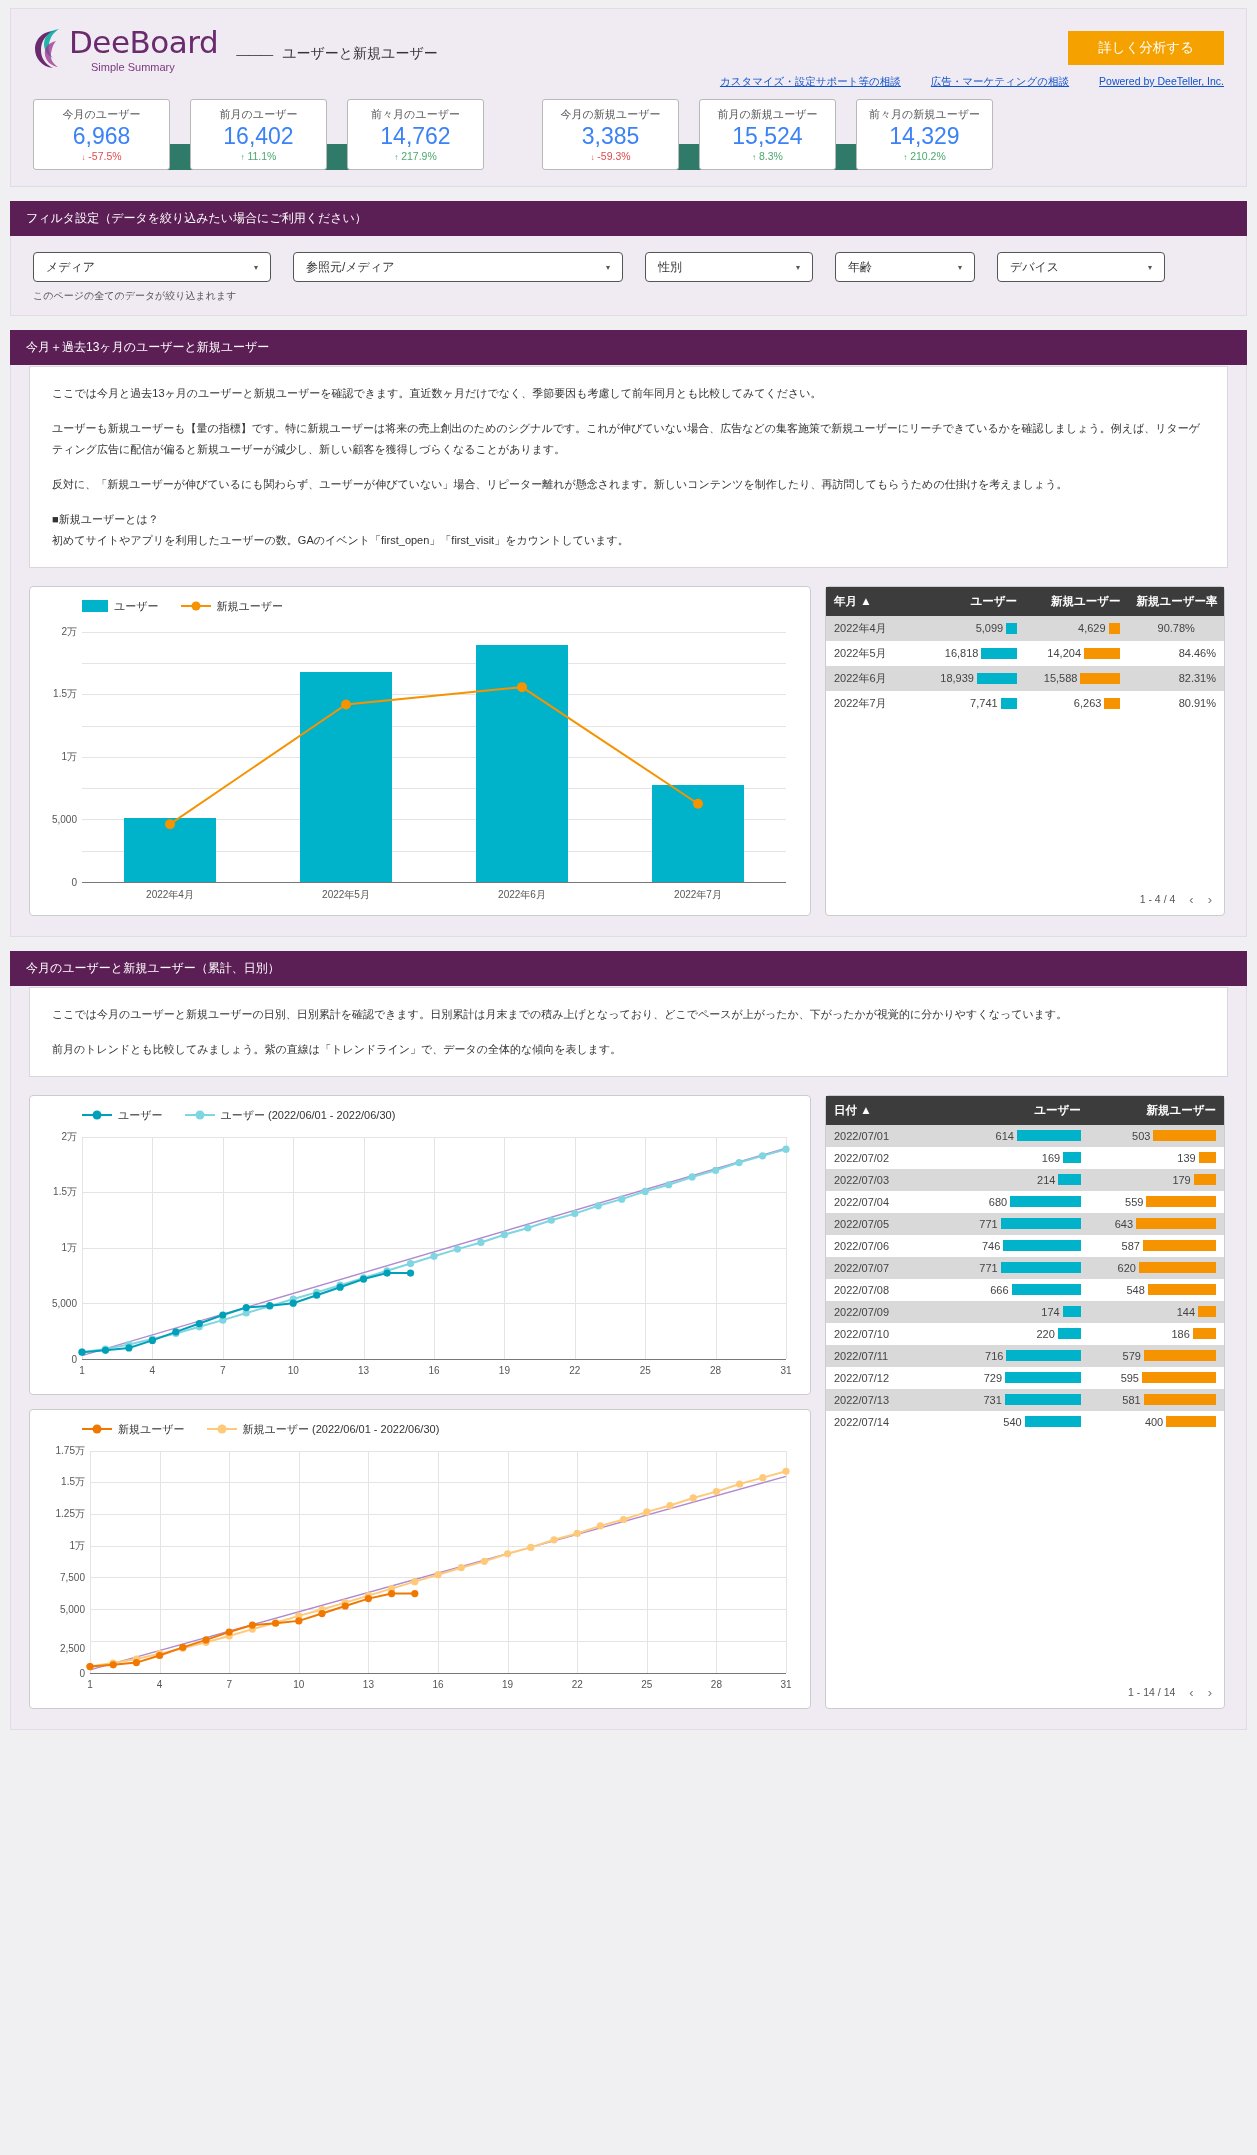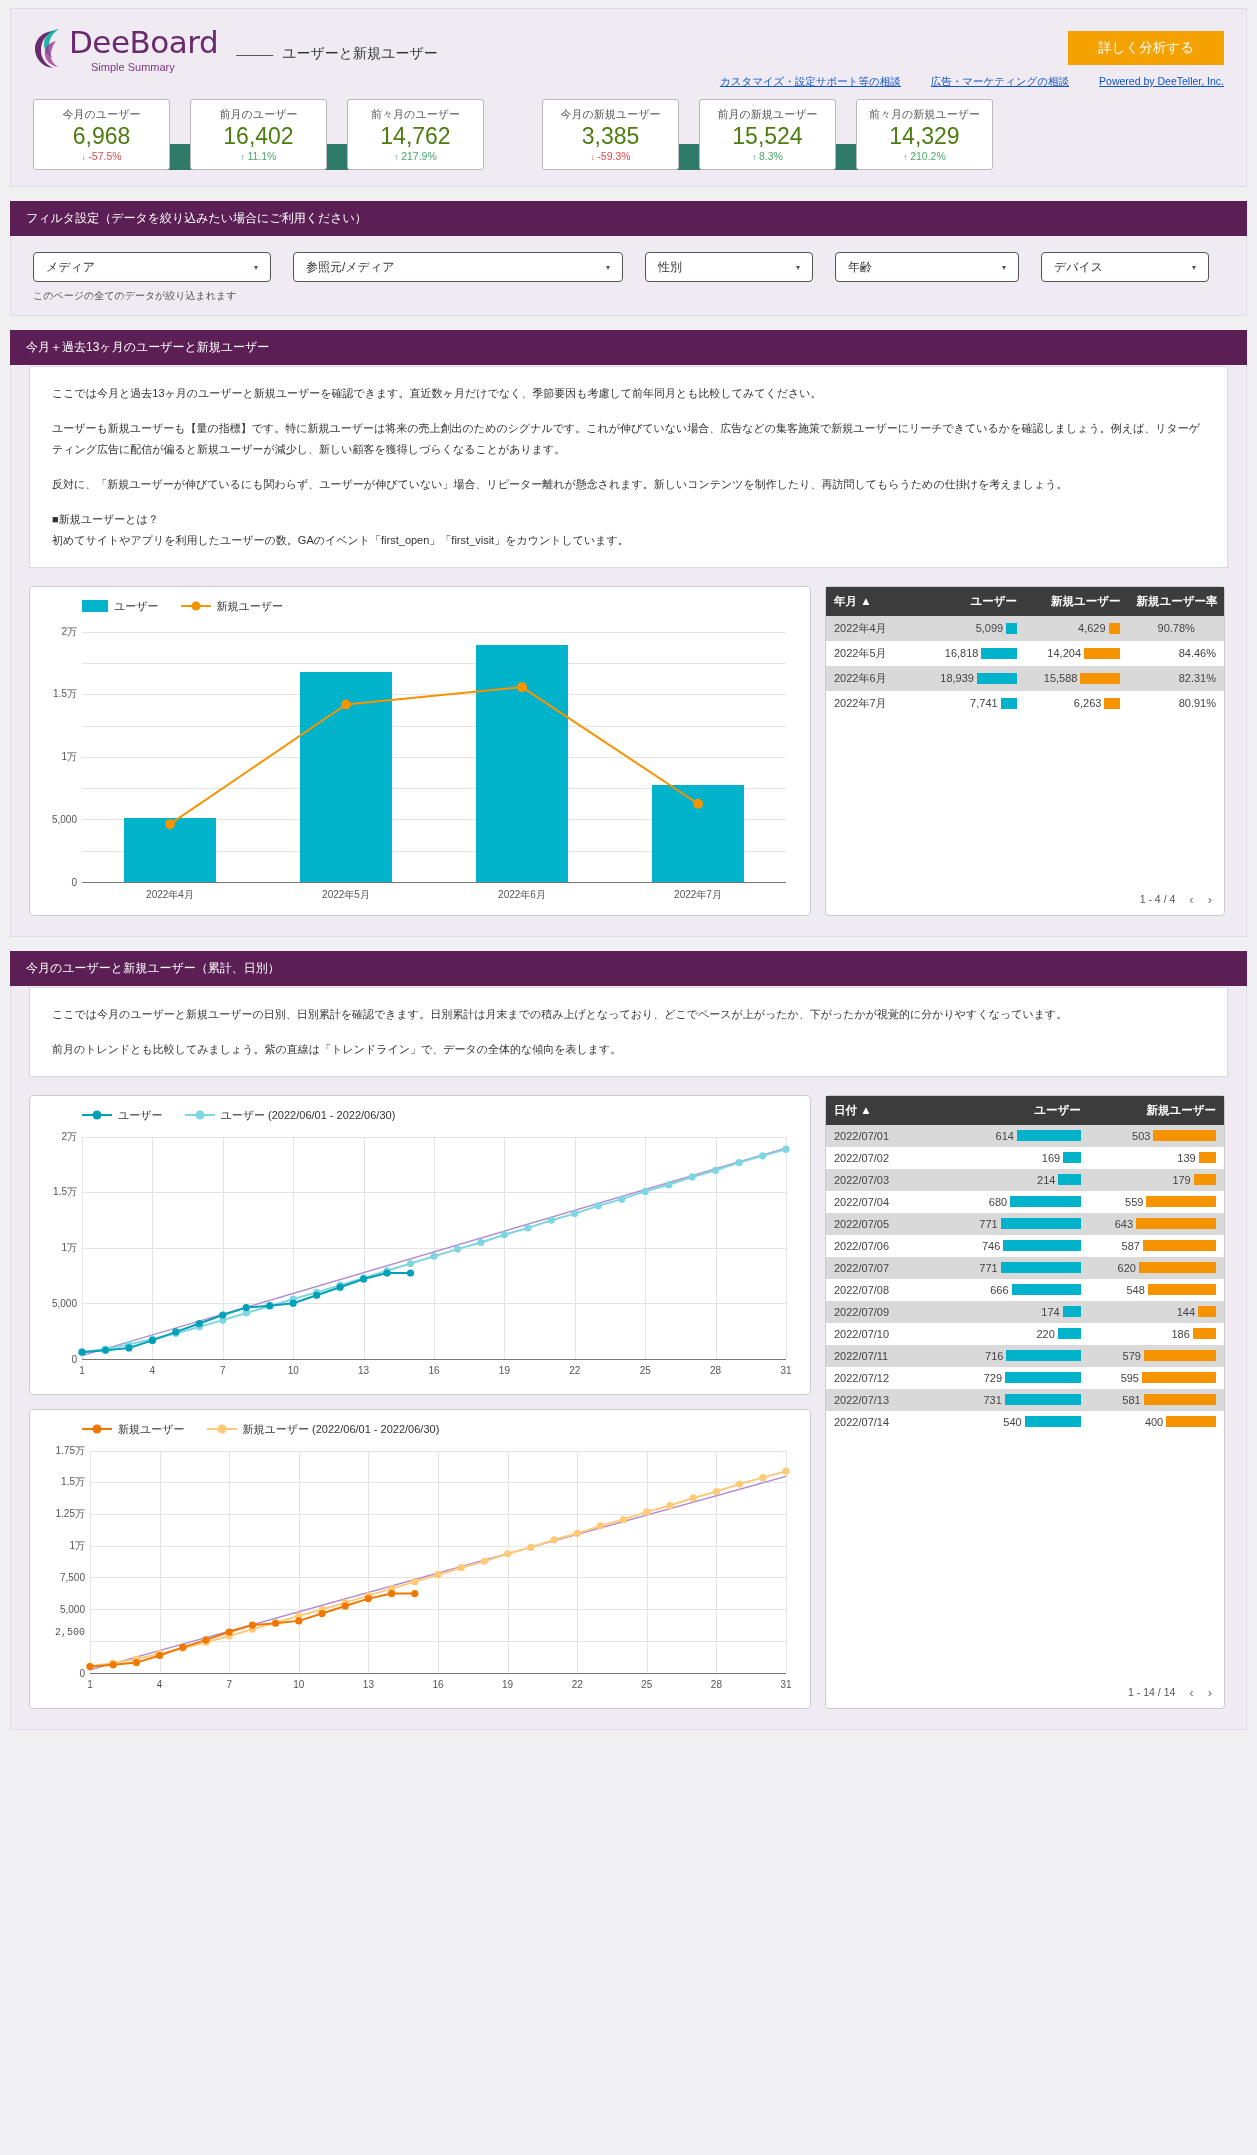--- a/index.html
+++ b/index.html
@@ -48,21 +48,21 @@
   
   .kpi-row { display: flex; margin-top: 26px; align-items: stretch; }
   .kpi-group { display: flex; }
   .kpi-spacer { width: 58px; }
   .kpi-card {
     background: #fff; border: 1px solid #b9b9b9; border-radius: 3px;
     width: 137px; padding: 7px 4px 7px 4px; text-align: center;
     position: relative; z-index: 2;
   }
   .kpi-label { font-size: 11px; color: #555; margin-bottom: 1px; }
-  .kpi-value { font-size: 23px; color: #4d7c0f; line-height: 1.15; font-weight: 400; }
+  .kpi-value { font-size: 23px; color: #3b82f6; line-height: 1.15; font-weight: 400; }
   .kpi-delta { font-size: 10.5px; margin-top: 1px; }
   .kpi-delta.up { color: #4aa96c; }
   .kpi-delta.down { color: #e04b4b; }
   .kpi-arrow { font-size: 8px; }
   .kpi-connector {
     width: 26px; background: #2f7a68; align-self: flex-end; height: 26px;
     margin: 0 -3px; z-index: 1;
   }
 
   
@@ -77,21 +77,21 @@
     padding: 16px 22px 12px 22px;
   }
   .filter-row { display: flex; gap: 22px; }
   .select {
     background: #fff; border: 1px solid #555; border-radius: 4px;
     height: 30px; display: flex; align-items: center; justify-content: space-between;
     padding: 0 12px; font-size: 12px; color: #333; cursor: pointer;
   }
   .select .caret { font-size: 8px; color: #555; }
   .f1 { width: 238px; } .f2 { width: 330px; } .f3 { width: 168px; }
-  .f4 { width: 184px; } .f5 { width: 168px; }
+  .f4 { width: 140px; } .f5 { width: 168px; }
   .filter-note { font-size: 10px; color: #555; margin-top: 7px; }
 
   
   .content-panel {
     background: #f0eaf2; border: 1px solid #e2dae6; border-top: none;
     padding: 1px 18px 20px 18px;
   }
   .desc-box {
     background: #fff; border: 1px solid #d8d8d8; padding: 16px 22px;
     font-size: 11px; line-height: 1.9; color: #333;
@@ -535,21 +535,21 @@
               <span class="swatch-line" style="background:#ffc97a">
                   <span class="dot" style="background:#ffc97a"></span>
                 </span>
               <span>新規ユーザー (2022/06/01 - 2022/06/30)</span>
             </div>
           </div>
           <div class="plot" id="plot-cum-new" style="margin:14px 24px 0 60px; height:222px;">
               <div class="axisline" style="top: 222px;"></div>
               <div class="ylab" style="top: 222px;">0</div>
               <div class="gridline" style="top: 190.286px;"></div>
-              <div class="ylab" style="top: 181px; font-family: Liberation Mono, monospace;">2,500</div>
+              <div class="ylab" style="top: 197px;">2,500</div>
               <div class="gridline" style="top: 158.571px;"></div>
               <div class="ylab" style="top: 158.571px;">5,000</div>
               <div class="gridline" style="top: 126.857px;"></div>
               <div class="ylab" style="top: 126.857px;">7,500</div>
               <div class="gridline" style="top: 95.1429px;"></div>
               <div class="ylab" style="top: 95.1429px;">1万</div>
               <div class="gridline" style="top: 63.4286px;"></div>
               <div class="ylab" style="top: 63.4286px;">1.25万</div>
               <div class="gridline" style="top: 31.7143px;"></div>
               <div class="ylab" style="top: 31.7143px;">1.5万</div>

